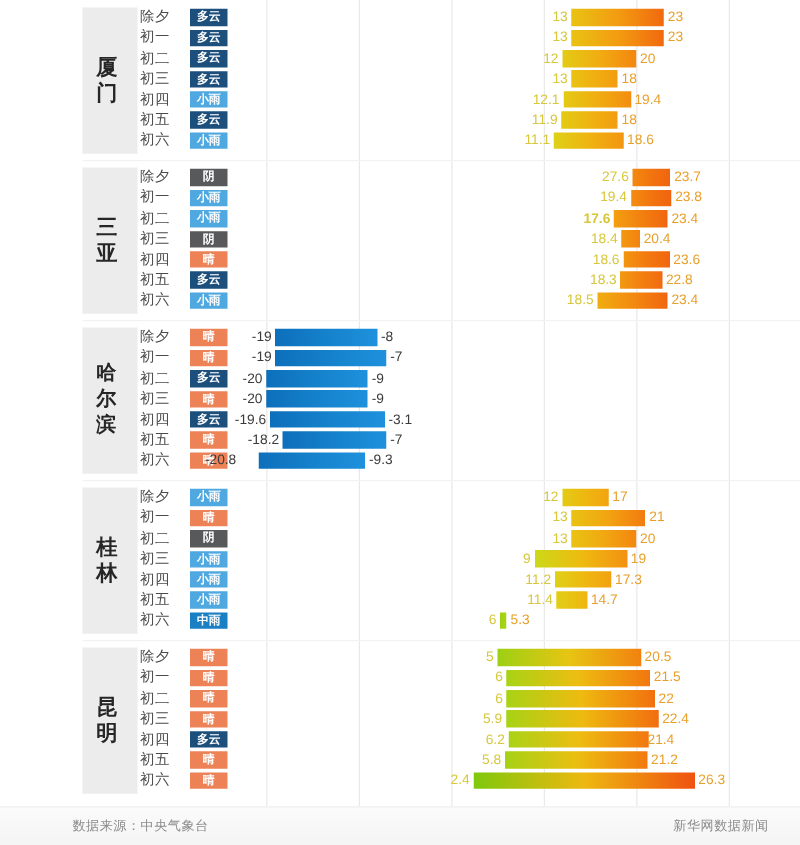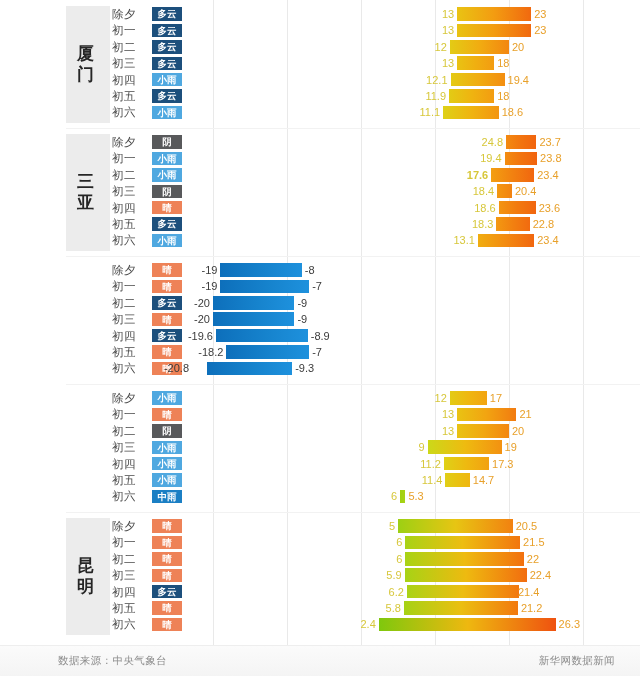--- a/index.html
+++ b/index.html
@@ -155,21 +155,21 @@
       <div class="city c1">
         <div class="sep"></div>
         <div class="cityname">
           <div class="txt">三亚</div>
         </div>
         <div class="rows">
           <div class="row">
             <div class="daylabel">除夕</div>
             <div class="wtag" style="background: rgb(88, 89, 91); letter-spacing: 0px;">阴</div>
             <div class="bar" style="left: 506.04px; width: 30.34px; background: linear-gradient(to right, rgb(243, 138, 16) 0%, rgb(242, 116, 15) 50%, rgb(241, 100, 15) 100%);"></div>
-            <div class="vlo" style="width: 60px; left: 443.04px; color: rgb(215, 199, 58);">24.8</div>
+            <div class="vlo" style="width: 60px; left: 443.04px; color: rgb(215, 199, 58);">27.6</div>
             <div class="vhi" style="left: 539.38px; color: rgb(232, 160, 42);">23.7</div>
           </div>
           <div class="row">
             <div class="daylabel">初一</div>
             <div class="wtag" style="background: rgb(79, 168, 224);">小雨</div>
             <div class="bar" style="left: 504.56px; width: 32.56px; background: linear-gradient(to right, rgb(243, 141, 16) 0%, rgb(242, 116, 15) 50%, rgb(241, 99, 15) 100%);"></div>
             <div class="vlo" style="width: 60px; left: 441.56px; color: rgb(215, 199, 58);">19.4</div>
             <div class="vhi" style="left: 540.12px; color: rgb(232, 160, 42);">23.8</div>
           </div>
           <div class="row">
@@ -197,27 +197,30 @@
             <div class="daylabel">初五</div>
             <div class="wtag" style="background: rgb(28, 79, 124);">多云</div>
             <div class="bar" style="left: 496.42px; width: 33.3px; background: linear-gradient(to right, rgb(243, 153, 17) 0%, rgb(242, 128, 16) 50%, rgb(242, 106, 15) 100%);"></div>
             <div class="vlo" style="width: 60px; left: 433.42px; color: rgb(215, 199, 58);">18.3</div>
             <div class="vhi" style="left: 532.72px; color: rgb(232, 160, 42);">22.8</div>
           </div>
           <div class="row">
             <div class="daylabel">初六</div>
             <div class="wtag" style="background: rgb(79, 168, 224);">小雨</div>
             <div class="bar" style="left: 477.92px; width: 56.24px; background: linear-gradient(to right, rgb(240, 173, 16) 0%, rgb(243, 138, 16) 50%, rgb(241, 102, 15) 100%);"></div>
-            <div class="vlo" style="width: 60px; left: 414.92px; color: rgb(215, 199, 58);">13.1</div>
+            <div class="vlo" style="width: 60px; left: 414.92px; color: rgb(215, 199, 58);">18.5</div>
             <div class="vhi" style="left: 537.16px; color: rgb(232, 160, 42);">23.4</div>
           </div>
         </div>
       </div>
       <div class="city c2">
         <div class="sep"></div>
+        <div class="cityname">
+          <div class="txt" style="font-size: 16px; line-height: 1.3;">哈尔滨</div>
+        </div>
         <div class="rows">
           <div class="row">
             <div class="daylabel">除夕</div>
             <div class="wtag" style="background: rgb(238, 130, 87); letter-spacing: 0px;">晴</div>
             <div class="bar" style="left: 220.4px; width: 81.4px; background: linear-gradient(to right, rgb(13, 111, 187) 0%, rgb(22, 131, 205) 55%, rgb(30, 145, 221) 100%);"></div>
             <div class="vlo" style="width: 60px; left: 157.4px; color: rgb(59, 59, 59);">-19</div>
             <div class="vhi" style="left: 304.8px; color: rgb(59, 59, 59);">-8</div>
           </div>
           <div class="row">
             <div class="daylabel">初一</div>
@@ -238,40 +241,43 @@
             <div class="wtag" style="background: rgb(238, 130, 87); letter-spacing: 0px;">晴</div>
             <div class="bar" style="left: 213px; width: 81.4px; background: linear-gradient(to right, rgb(13, 111, 187) 0%, rgb(22, 131, 205) 55%, rgb(30, 145, 221) 100%);"></div>
             <div class="vlo" style="width: 60px; left: 150px; color: rgb(59, 59, 59);">-20</div>
             <div class="vhi" style="left: 297.4px; color: rgb(59, 59, 59);">-9</div>
           </div>
           <div class="row">
             <div class="daylabel">初四</div>
             <div class="wtag" style="background: rgb(28, 79, 124);">多云</div>
             <div class="bar" style="left: 215.96px; width: 91.76px; background: linear-gradient(to right, rgb(13, 111, 187) 0%, rgb(22, 131, 205) 55%, rgb(30, 145, 221) 100%);"></div>
             <div class="vlo" style="width: 60px; left: 152.96px; color: rgb(59, 59, 59);">-19.6</div>
-            <div class="vhi" style="left: 310.72px; color: rgb(59, 59, 59);">-8.9</div>
+            <div class="vhi" style="left: 310.72px; color: rgb(59, 59, 59);">-3.1</div>
           </div>
           <div class="row">
             <div class="daylabel">初五</div>
             <div class="wtag" style="background: rgb(238, 130, 87); letter-spacing: 0px;">晴</div>
             <div class="bar" style="left: 226.32px; width: 82.88px; background: linear-gradient(to right, rgb(13, 111, 187) 0%, rgb(22, 131, 205) 55%, rgb(30, 145, 221) 100%);"></div>
             <div class="vlo" style="width: 60px; left: 163.32px; color: rgb(59, 59, 59);">-18.2</div>
             <div class="vhi" style="left: 312.2px; color: rgb(59, 59, 59);">-7</div>
           </div>
           <div class="row">
             <div class="daylabel">初六</div>
             <div class="wtag" style="background: rgb(238, 130, 87); letter-spacing: 0px;">晴</div>
             <div class="bar" style="left: 207.08px; width: 85.1px; background: linear-gradient(to right, rgb(13, 111, 187) 0%, rgb(22, 131, 205) 55%, rgb(30, 145, 221) 100%);"></div>
             <div class="vlo" style="width: 60px; left: 129px; color: rgb(59, 59, 59);">-20.8</div>
             <div class="vhi" style="left: 295.18px; color: rgb(59, 59, 59);">-9.3</div>
           </div>
         </div>
       </div>
       <div class="city c3">
         <div class="sep"></div>
+        <div class="cityname">
+          <div class="txt">桂林</div>
+        </div>
         <div class="rows">
           <div class="row">
             <div class="daylabel">除夕</div>
             <div class="wtag" style="background: rgb(79, 168, 224);">小雨</div>
             <div class="bar" style="left: 449.8px; width: 37px; background: linear-gradient(to right, rgb(227, 203, 21) 0%, rgb(239, 183, 16) 50%, rgb(242, 164, 17) 100%);"></div>
             <div class="vlo" style="width: 60px; left: 386.8px; color: rgb(215, 199, 58);">12</div>
             <div class="vhi" style="left: 489.8px; color: rgb(232, 160, 42);">17</div>
           </div>
           <div class="row">
             <div class="daylabel">初一</div>

